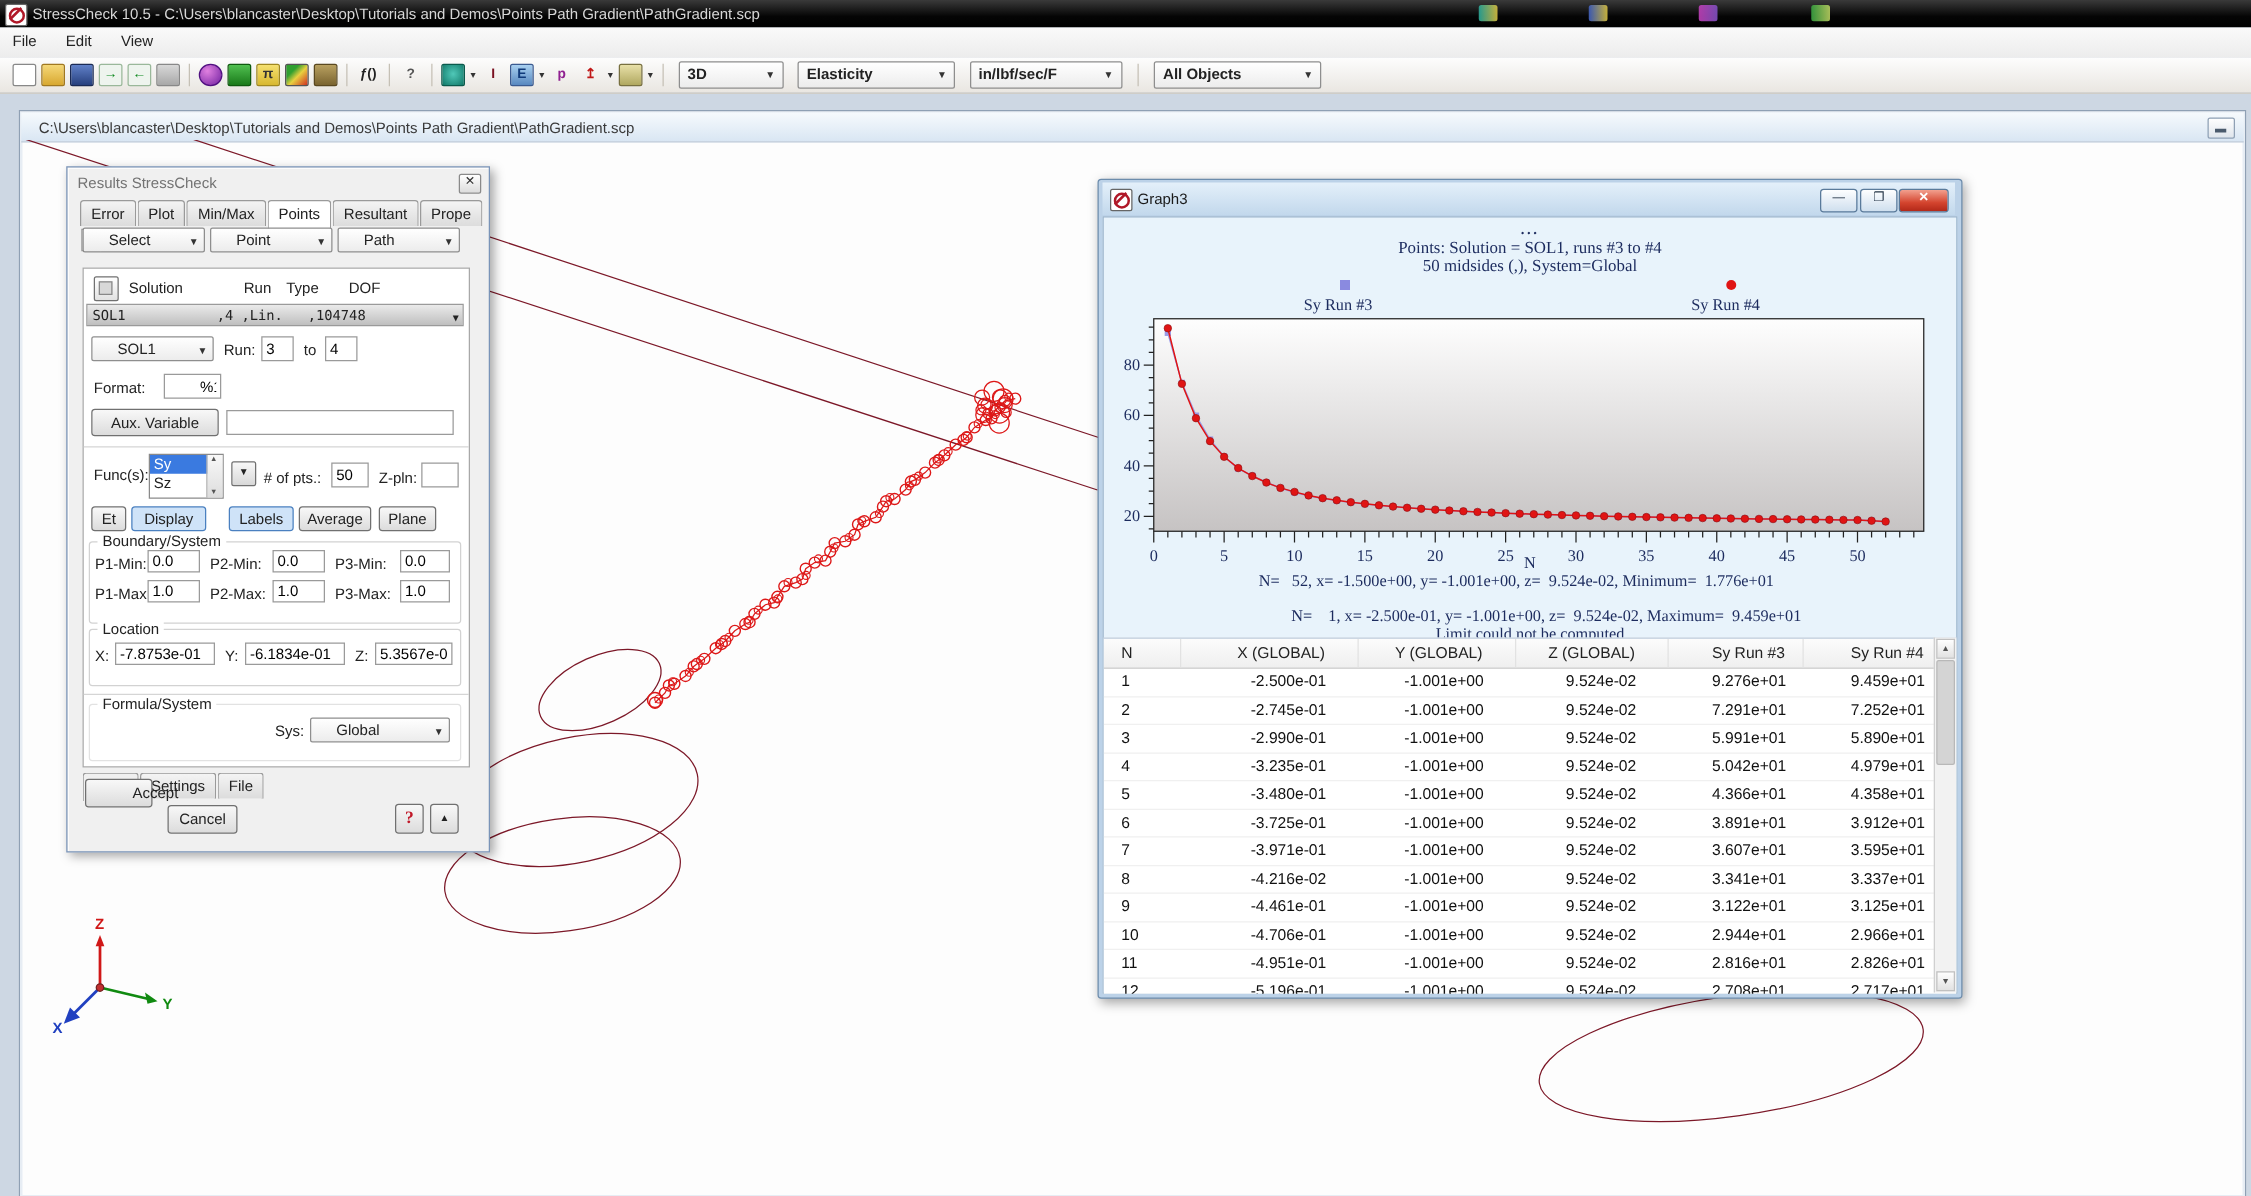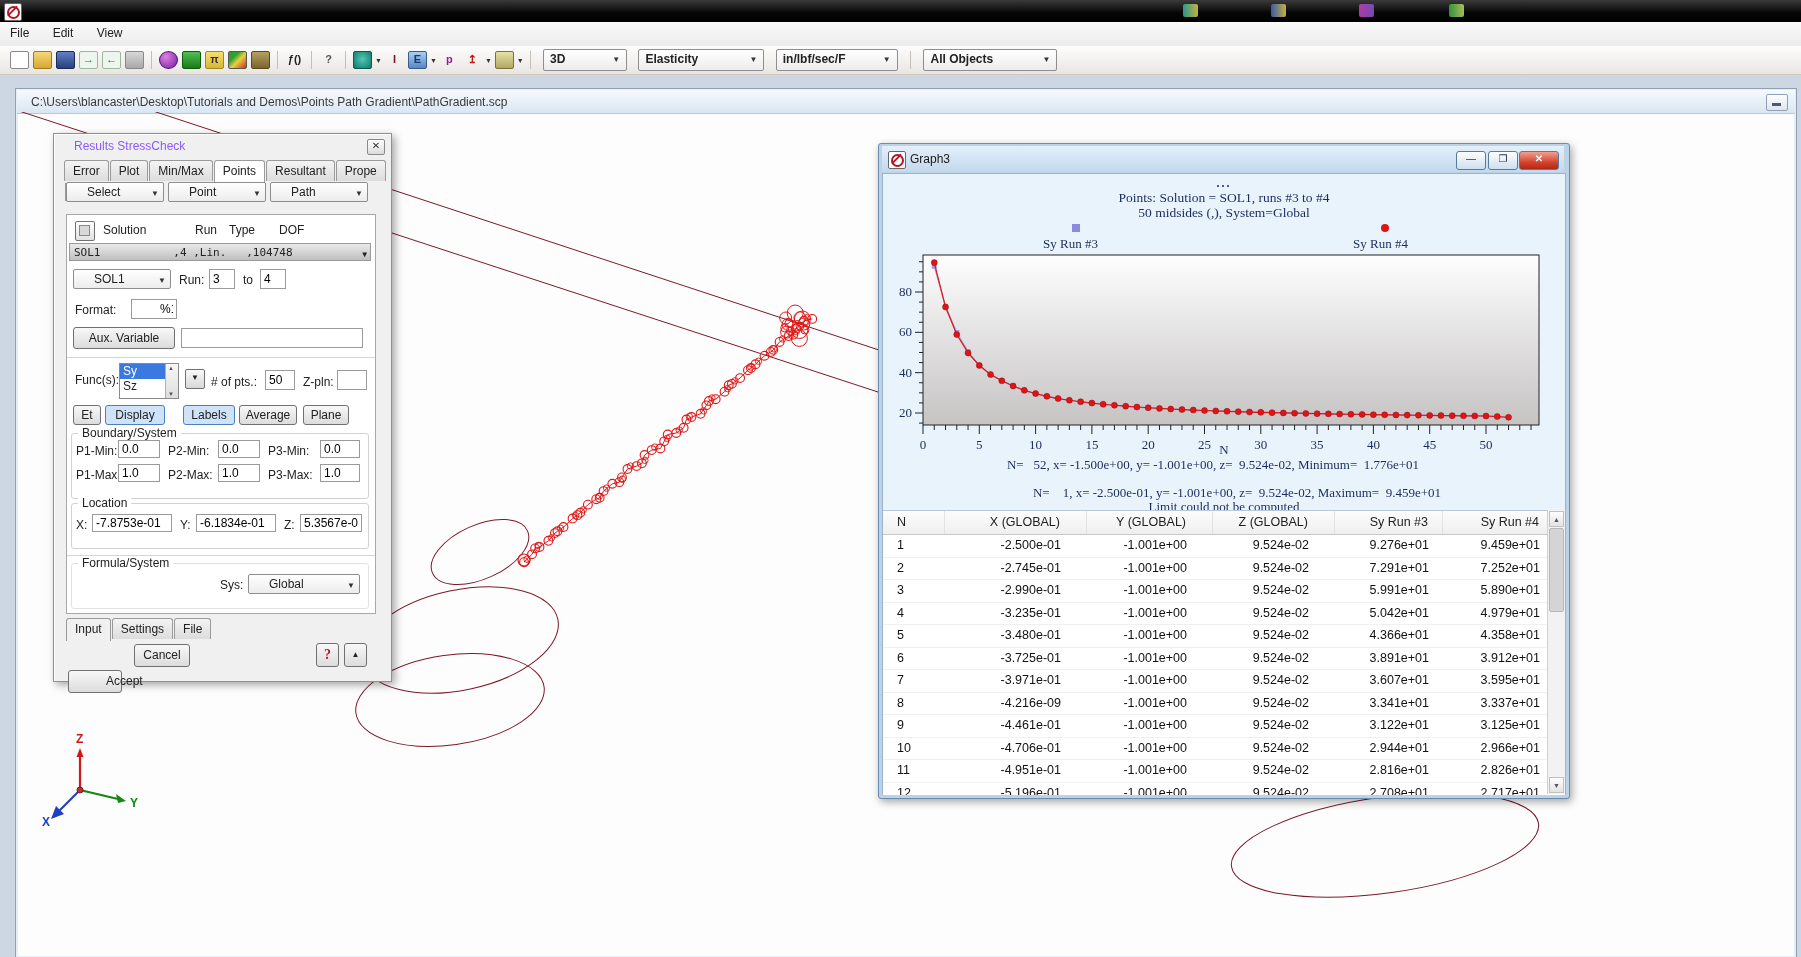--- a/index.html
+++ b/index.html
@@ -30,21 +30,21 @@
   #mdi{left:15px;top:88px;width:1780px;height:869px;background:#fdfdfd;border:1px solid #8fa0b4;box-shadow:0 0 0 2px #e7edf4 inset;}
   #mdi-title{left:1px;top:1px;width:1778px;height:24px;background:linear-gradient(#f6fafd,#d9e6f3);
              border-bottom:1px solid #b9c8d8;color:#3a3a3a;line-height:24px;padding-left:14px;box-sizing:border-box;}
   .mdi-btn{right:8px;top:5px;width:20px;height:15px;background:linear-gradient(#fefefe,#dfe5ec);border:1px solid #8fa0b4;border-radius:2px;}
   .mdi-btn:before{content:"";position:absolute;left:5px;top:8px;width:9px;height:3px;background:#4a5a6c;}
   #modelsvg{left:16px;top:112px;}
 
   
   #dlg{left:53px;top:133px;width:337px;height:547px;background:#f0f0f0;border:1px solid #7a94b8;
        box-shadow:1px 1px 0 #fff inset,3px 3px 8px rgba(0,0,0,.35);z-index:30;}
-  #dlg-title{left:12px;top:0;width:100%;height:24px;line-height:24px;padding-left:8px;box-sizing:border-box;color:#8b5cf6;}
+  #dlg-title{left:0;top:0;width:100%;height:24px;line-height:24px;padding-left:8px;box-sizing:border-box;color:#737373;}
   #dlg-close{right:6px;top:5px;width:16px;height:14px;border:1px solid #8a8a8a;background:linear-gradient(#fff,#dcdcdc);
              text-align:center;line-height:12px;font-size:10px;color:#333;border-radius:2px;}
   #dlg-tabs{left:10px;top:26px;height:21px;}
   .tab{display:inline-block;height:20px;line-height:20px;padding:0 8px;border:1px solid #9a9a9a;border-bottom:none;
        background:linear-gradient(#f4f4f4,#dcdcdc);margin-right:1px;border-radius:3px 3px 0 0;font-size:12px;}
   .tab.active{background:#fff;position:relative;top:0px;height:22px;}
   .tab-scroll{display:inline-block;width:13px;height:16px;border:1px solid #9a9a9a;background:linear-gradient(#fff,#ddd);
               font-size:7px;text-align:center;line-height:15px;vertical-align:top;margin-left:1px;color:#444;}
   .sel{border:1px solid #8e8e8e;background:linear-gradient(#fff,#ececec);border-radius:2px;height:20px;line-height:18px;
        padding:0 20px;box-sizing:border-box;position:absolute;}
@@ -113,20 +113,21 @@
 </head>
 <body>
 
 <div id="stage">
 
   <div id="titlebar" class="abs">
     <div class="sc-logo" style="left:4px;top:3px;">
         <i></i>
         <em></em>
       </div>
+    <div id="app-title" class="abs">StressCheck 10.5 - C:\Users\blancaster\Desktop\Tutorials and Demos\Points Path Gradient\PathGradient.scp</div>
     <div class="abs desk-frag" style="left:1183px;background:linear-gradient(90deg,#2aa89a,#d8c040);"></div>
     <div class="abs desk-frag" style="left:1271px;background:linear-gradient(90deg,#4060c0,#d8c040);"></div>
     <div class="abs desk-frag" style="left:1359px;background:linear-gradient(90deg,#c040b8,#8050c0);"></div>
     <div class="abs desk-frag" style="left:1449px;background:linear-gradient(90deg,#38a040,#b8d060);"></div>
   </div>
 
   <div id="menubar" class="abs">
     <span class="menu-item">File</span>
     <span class="menu-item">Edit</span>
     <span class="menu-item">View</span>
@@ -338,21 +339,21 @@
       <div class="hr" style="left:0;top:340px;width:100%;"></div>
 
       <div class="fset" style="left:4px;top:348px;width:296px;height:44px;border-color:#e2e2e2;">
         <span class="legend">Formula/System</span>
         <span class="lbl" style="left:148px;top:14px;">Sys:</span>
         <span class="sel" style="left:176px;top:10px;width:112px;"><span>Global</span></span>
       </div>
     </div>
 
     <div id="dlg-bottom-tabs"><span class="tab active" style="background: rgb(240, 240, 240);">Input</span><span class="tab">Settings</span><span class="tab">File</span></div>
-    <span class="btn" style="left:14px;top:536px;width:54px;height:23px;line-height:21px;padding-left:37px;">Accept</span>
+    <span class="btn" style="left:14px;top:489px;width:54px;height:23px;line-height:21px;padding-left:37px;">Accept</span>
     <span class="btn" style="left:80px;top:510px;width:56px;height:23px;line-height:21px;">Cancel</span>
     <span class="btn" id="help-btn" style="left:262px;top:509px;width:23px;height:24px;line-height:22px;">?</span>
     <span class="btn" id="up-btn" style="left:290px;top:509px;width:23px;height:24px;line-height:22px;">▲</span>
   </div>
 
   <div id="graph" class="abs">
     <div id="graph-title" class="abs">
       <div class="sc-logo" style="left:6px;top:5px;">
           <i></i>
           <em></em>
@@ -641,21 +642,21 @@
           <div class="trow">
             <span class="c c0">7</span>
             <span class="c c1">-3.971e-01</span>
             <span class="c c2">-1.001e+00</span>
             <span class="c c3">9.524e-02</span>
             <span class="c c4">3.607e+01</span>
             <span class="c c5">3.595e+01</span>
           </div>
           <div class="trow">
             <span class="c c0">8</span>
-            <span class="c c1">-4.216e-09</span>
+            <span class="c c1">-4.216e-02</span>
             <span class="c c2">-1.001e+00</span>
             <span class="c c3">9.524e-02</span>
             <span class="c c4">3.341e+01</span>
             <span class="c c5">3.337e+01</span>
           </div>
           <div class="trow">
             <span class="c c0">9</span>
             <span class="c c1">-4.461e-01</span>
             <span class="c c2">-1.001e+00</span>
             <span class="c c3">9.524e-02</span>

